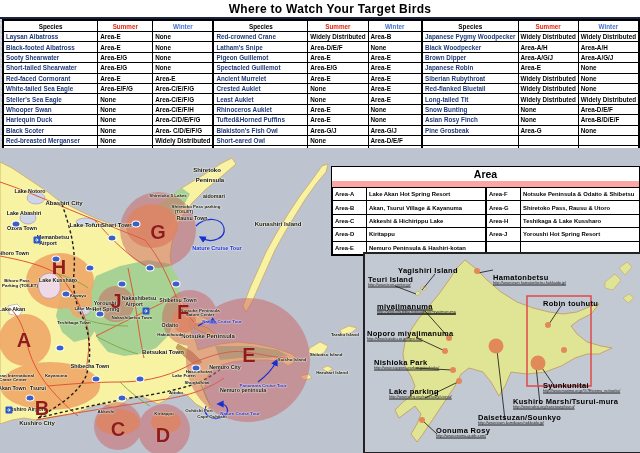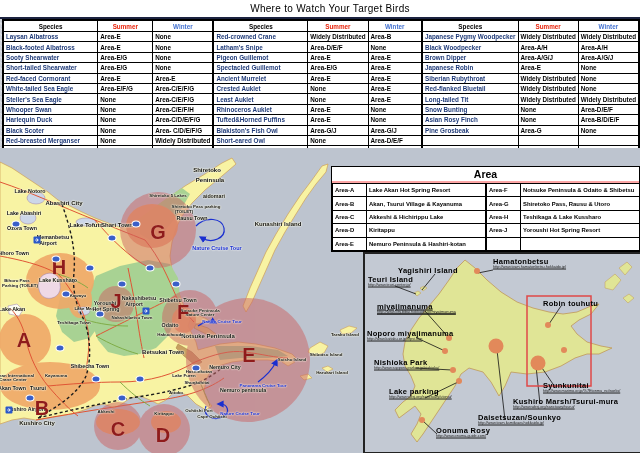--- a/index.html
+++ b/index.html
@@ -4,21 +4,21 @@
 <style>
   html,body{margin:0;padding:0;}
   #page{position:relative;width:640px;height:453px;overflow:hidden;
     background:#cdd1d9;
     background-image:repeating-linear-gradient(45deg,rgba(255,255,255,.35) 0 1px,transparent 1px 4px),
                      repeating-linear-gradient(-45deg,rgba(175,180,192,.35) 0 1px,transparent 1px 4px);
     font-family:"Liberation Sans",sans-serif;}
   
   #titlebar{position:absolute;left:0;top:0;width:640px;height:17px;background:#fff;
     border-bottom:2px solid #1c2340;display:flex;align-items:center;justify-content:center;}
-  #titlebar span{font-weight:normal;font-size:10px;color:#000;letter-spacing:.3px;margin-left:20px;}
+  #titlebar span{font-weight:bold;font-size:12px;color:#000;letter-spacing:.3px;margin-left:20px;}
   
   #birdtable{position:absolute;left:2px;top:19px;display:flex;background:#fff;border:1.5px solid #000;}
   table.btable{border-collapse:collapse;table-layout:fixed;}
   table.btable th,table.btable td{border:1px solid #000;font-weight:bold;font-size:6.3px;
     padding:0 2px;height:9.4px;overflow:hidden;white-space:nowrap;text-align:left;}
   table.btable thead th{text-align:center;height:10px;}
   col.c-sp{width:97px;}col.c-su{width:58px;}col.c-wi{width:56px;}
   .summer-h{color:#e8220a;}.winter-h{color:#4472d0;}
   td.species{color:#1f3a78;}
   .grp{border-left:1.5px solid #000;}
@@ -34,21 +34,21 @@
   .lbl.cruise{color:#1a2fd0;font-size:5.5px;text-shadow:0 0 2px #fff,0 0 2px #fff;}
   .lbl.cruise.xs{font-size:4.4px;}
   .area-letter{position:absolute;transform:translate(-50%,-50%);font-weight:800;font-size:20px;
     color:#8f1b1b;text-shadow:0 0 1px rgba(255,255,255,.4);line-height:1;}
   .shield{position:absolute;width:7px;height:5px;border-radius:50%;background:#3a5fc8;
     border:.5px solid #fff;transform:translate(-50%,-50%);}
   .plane{position:absolute;width:7px;height:7px;background:#2b58c8;color:#fff;font-size:5.5px;
     line-height:7px;text-align:center;border-radius:1px;transform:translate(-50%,-50%);}
   
   #arealegend{position:absolute;left:331px;top:166px;width:307px;background:#fff;border:1.5px solid #000;}
-  #arealegend .lg-title{font-weight:bold;font-size:10.5px;text-align:center;border-bottom:2px solid #fca5a5;height:14px;line-height:14px;}
+  #arealegend .lg-title{font-weight:bold;font-size:10.5px;text-align:center;border-bottom:6px solid #fca5a5;height:14px;line-height:14px;}
   #arealegend .lg-body{display:flex;}
   table.ltable{border-collapse:collapse;table-layout:fixed;width:153px;}
   table.ltable td{border:1px solid #000;font-weight:bold;font-size:5.9px;height:12.4px;padding:0 2px;white-space:nowrap;overflow:hidden;}
   col.l-code{width:34px;}col.l-desc{width:119px;}
   
   #inset{position:absolute;left:363px;top:252px;width:275px;height:198px;border:2px solid #222;
     background:#c3c9d3;background-image:radial-gradient(rgba(255,255,255,.45) .5px,transparent .6px);background-size:4px 4px;}
   #insetsvg{position:absolute;left:0;top:0;}
   .ins-lbl{position:absolute;font-weight:bold;font-size:7.5px;color:#000;white-space:nowrap;
     letter-spacing:.3px;line-height:1;transform:translate(0,-55%);}
@@ -612,21 +612,21 @@
     <div>
 
     <div class="ins-lbl" style="left: 33px; top: 17px;">
         <span>Yagishiri Island</span>
         
       </div>
         <div class="ins-lbl" style="left: 3px; top: 28px;">
         <span>Teuri Island</span>
         <span class="url">http://www.teuri-center.jp/</span>
       </div>
-        <div class="ins-lbl" style="left: 128px; top: 10px;">
+        <div class="ins-lbl" style="left: 128px; top: 26px;">
         <span>Hamatonbetsu</span>
         <span class="url">http://www.town.hamatonbetsu.hokkaido.jp/</span>
       </div>
         <div class="ins-lbl" style="left: 12px; top: 55px; text-decoration: underline;">
         <span>miyajimanuma</span>
         <span class="url">http://www.city.bibai.hokkaido.jp/miyajimanuma</span>
       </div>
         <div class="ins-lbl" style="left: 178px; top: 50px;">
         <span>Robin touhutu</span>
         

